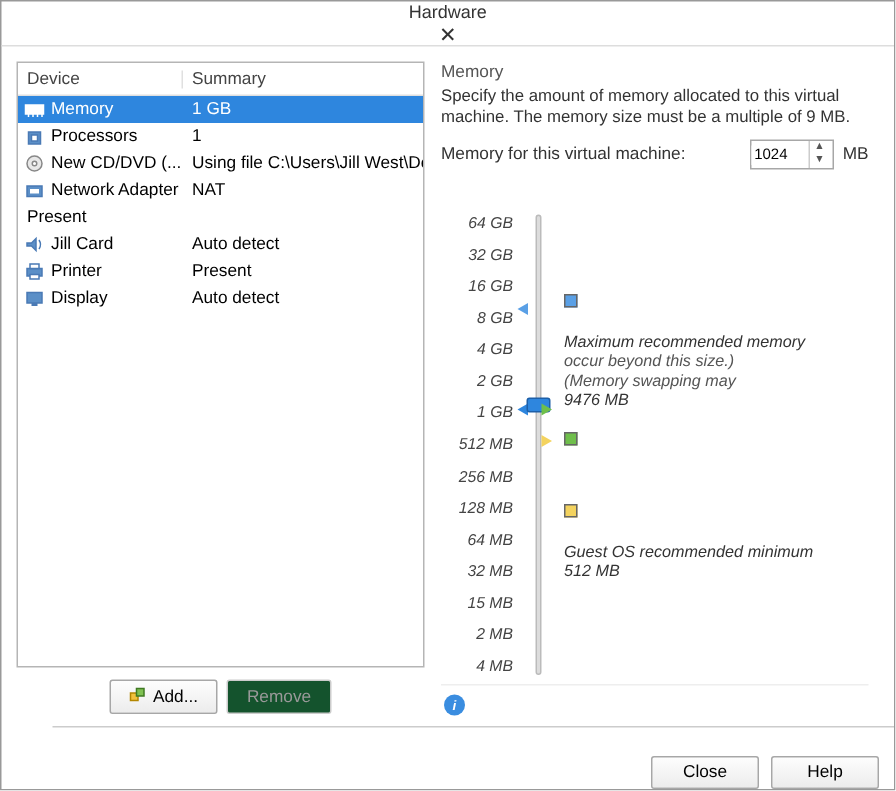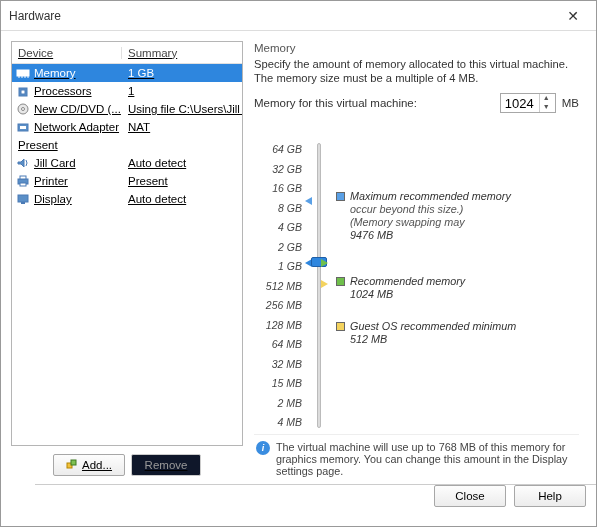--- a/index.html
+++ b/index.html
@@ -3,28 +3,28 @@
 <meta charset="utf-8">
 <style>
   * { box-sizing: border-box; font-family: "Segoe UI", Tahoma, sans-serif; }
   html,body { margin:0; padding:0; background:#fff; }
   .window {
     width:597px; height:527px; border:1px solid #999; background:#fff;
     display:flex; flex-direction:column; position:relative;
   }
   .titlebar {
     height:30px; display:flex; align-items:center; justify-content:space-between;
-    padding:0 8px; font-size:12px; color:#333; border-bottom:1px solid #ddd;
+    padding:0 8px; font-size:12px; color:#333; border-bottom:1px solid #ddd;flex-direction:column;
   }
   .titlebar .close { width:30px; text-align:center; font-size:14px; color:#333; cursor:default; }
   .content {
     flex:1; display:flex; padding:10px 10px 4px 10px; gap:8px; overflow:hidden;
   }
   .left-panel {
-    width:232px; display:flex; flex-direction:column;text-decoration:underline;
+    width:272px; display:flex; flex-direction:column;
   }
   .device-list {
     flex:1; border:1px solid #b5b5b5; background:#fff; font-size:11.5px;
     display:flex; flex-direction:column;
   }
   .dl-header {
     display:flex; height:22px; align-items:center; border-bottom:1px solid #e0e0e0;
     color:#444;
   }
   .dl-header .col-d { width:110px; padding-left:6px; border-right:1px solid #e0e0e0; }
@@ -39,34 +39,34 @@
   .dev-icon { width:14px; height:12px; flex:0 0 14px; display:flex; align-items:center; justify-content:center; }
   .dev-icon svg { width:14px; height:12px; }
   .left-buttons {
     display:flex; justify-content:center; gap:6px; padding:8px 0 4px 0;
   }
   .btn {
     font-size:11.5px; padding:3px 12px; border:1px solid #a7a7a7;
     background:linear-gradient(#fdfdfd,#ececec); border-radius:2px; cursor:default;
     display:flex; align-items:center; gap:4px; min-width:70px; justify-content:center;
   }
-  .btn.disabled { color:#999; border-color:#ccc; background:#0f172a; }
+  .btn.disabled { color:#999; border-color:#ccc; background:#14532d; }
   .right-panel {
     flex:1; border:1px solid transparent; padding:0 6px 0 2px; font-size:11.5px; color:#333;
     display:flex; flex-direction:column; overflow:hidden;
   }
   .grp-title { color:#555; margin-bottom:3px; }
   .desc { font-size:11.2px; line-height:1.25; color:#333; margin-bottom:8px; }
   .mem-row { display:flex; align-items:center; gap:6px; margin-bottom:22px; }
   .mem-row label { flex:1; }
   .spin {
     width:56px; height:20px; border:1px solid #a7a7a7; display:flex; align-items:center;
     background:#fff;
   }
-  .spin input { border:0; width:38px; font-size:13px; text-align:center; padding-right:3px; outline:none; }
+  .spin input { border:0; width:38px; font-size:10px; text-align:left; padding-right:3px; outline:none; }
   .spin .arrows { width:14px; display:flex; flex-direction:column; border-left:1px solid #ccc; }
   .spin .arrows span { height:9px; font-size:7px; line-height:7px; text-align:center; color:#555; cursor:default; }
   .slider-area {
     flex:1; display:flex; gap:6px; position:relative; margin-top:6px;font-style:italic;
   }
   .ticks {
     width:48px; text-align:right; font-size:10.5px; color:#444; display:flex; flex-direction:column;
     justify-content:space-between; padding:2px 0;
   }
   .track-col {
@@ -80,35 +80,35 @@
     position:absolute; width:16px; height:10px; background:#2e86de;
     border:1px solid #1d5fa8; border-radius:2px; left:3px;
   }
   .marker {
     position:absolute; left:0; width:20px; height:8px; display:flex; align-items:center;
   }
   .marker .tri { width:0; height:0; border-top:4px solid transparent; border-bottom:4px solid transparent; }
   .marker .tri.left { border-right:7px solid; }
   .marker .tri.right { border-left:7px solid; margin-left:13px; }
   .legend { flex:1; font-size:10.8px; color:#333; position:relative; }
-  .legend .item { position:absolute; display:flex; gap:5px; }
+  .legend .item { position:absolute; display:flex; gap:17px;flex-direction:column; }
   .legend .sw { width:9px; height:9px; border:1px solid #666; margin-top:2px; flex:0 0 9px; }
   .legend .txt { line-height:1.2; }
   .legend .sub { color:#555; }
   .info-box {
     display:flex; gap:6px; font-size:10.8px; color:#444; padding:6px 2px 2px 2px;
     border-top:1px solid #eee; margin-top:4px;
   }
   .info-box .i-icon {
     width:14px; height:14px; border-radius:50%; background:#3a8de0; color:#fff;
     font-size:9px; font-weight:bold; display:flex; align-items:center; justify-content:center;
     flex:0 0 14px; font-style:italic;
   }
   .footer {
-    height:42px; border-top:1px solid #ccc; display:flex; align-items:flex-start;
+    height:42px; border-top:1px solid #ccc; display:flex; align-items:flex-end;
     justify-content:flex-end; gap:8px; padding:0 10px;margin-left:34px;
   }
   .footer .btn { min-width:72px; padding:4px 14px; }
 </style>
 </head>
 <body>
 
 <div class="window">
   <div class="titlebar">
     <span>Hardware</span>
@@ -228,21 +228,21 @@
           <span>Add...</span>
         </div>
         <div class="btn disabled">
           <span>Remove</span>
         </div>
       </div>
     </div>
 
     <div class="right-panel">
       <div class="grp-title">Memory</div>
-      <div class="desc">Specify the amount of memory allocated to this virtual machine. The memory size must be a multiple of 4 MB.</div>
+      <div class="desc">Specify the amount of memory allocated to this virtual machine. The memory size must be a multiple of 9 MB.</div>
       <div class="mem-row">
         <label>Memory for this virtual machine:</label>
         <div class="spin">
           <input value="1024" style="">
           <div class="arrows">
             <span>▲</span>
             <span>▼</span>
           </div>
         </div>
         <span>MB</span>
@@ -288,38 +288,33 @@
             <div class="sw" style="background:#5aa0e6"></div>
             <div class="txt">
               <div>Maximum recommended memory</div>
               <div class="sub">occur beyond this size.)</div>
               <div class="sub">(Memory swapping may</div>
               <div>9476 MB</div>
             </div>
           </div>
           <div class="item" style="top:46.5%;">
             <div class="sw" style="background:#6fbf4b"></div>
-            <div class="txt">
-              <div>Recommended memory</div>
-              <div>1024 MB</div>
-            </div>
           </div>
           <div class="item" style="top:62%;justify-content:center;">
             <div class="sw" style="background:#f4d35e"></div>
             <div class="txt">
               <div>Guest OS recommended minimum</div>
               <div>512 MB</div>
             </div>
           </div>
         </div>
       </div>
 
       <div class="info-box">
         <div class="i-icon">i</div>
-        <div>The virtual machine will use up to 768 MB of this memory for graphics memory. You can change this amount in the Display settings page.</div>
       </div>
     </div>
   </div>
 
   <div class="footer">
     <div class="btn">
       <span>Close</span>
     </div>
     <div class="btn">
       <span>Help</span>

